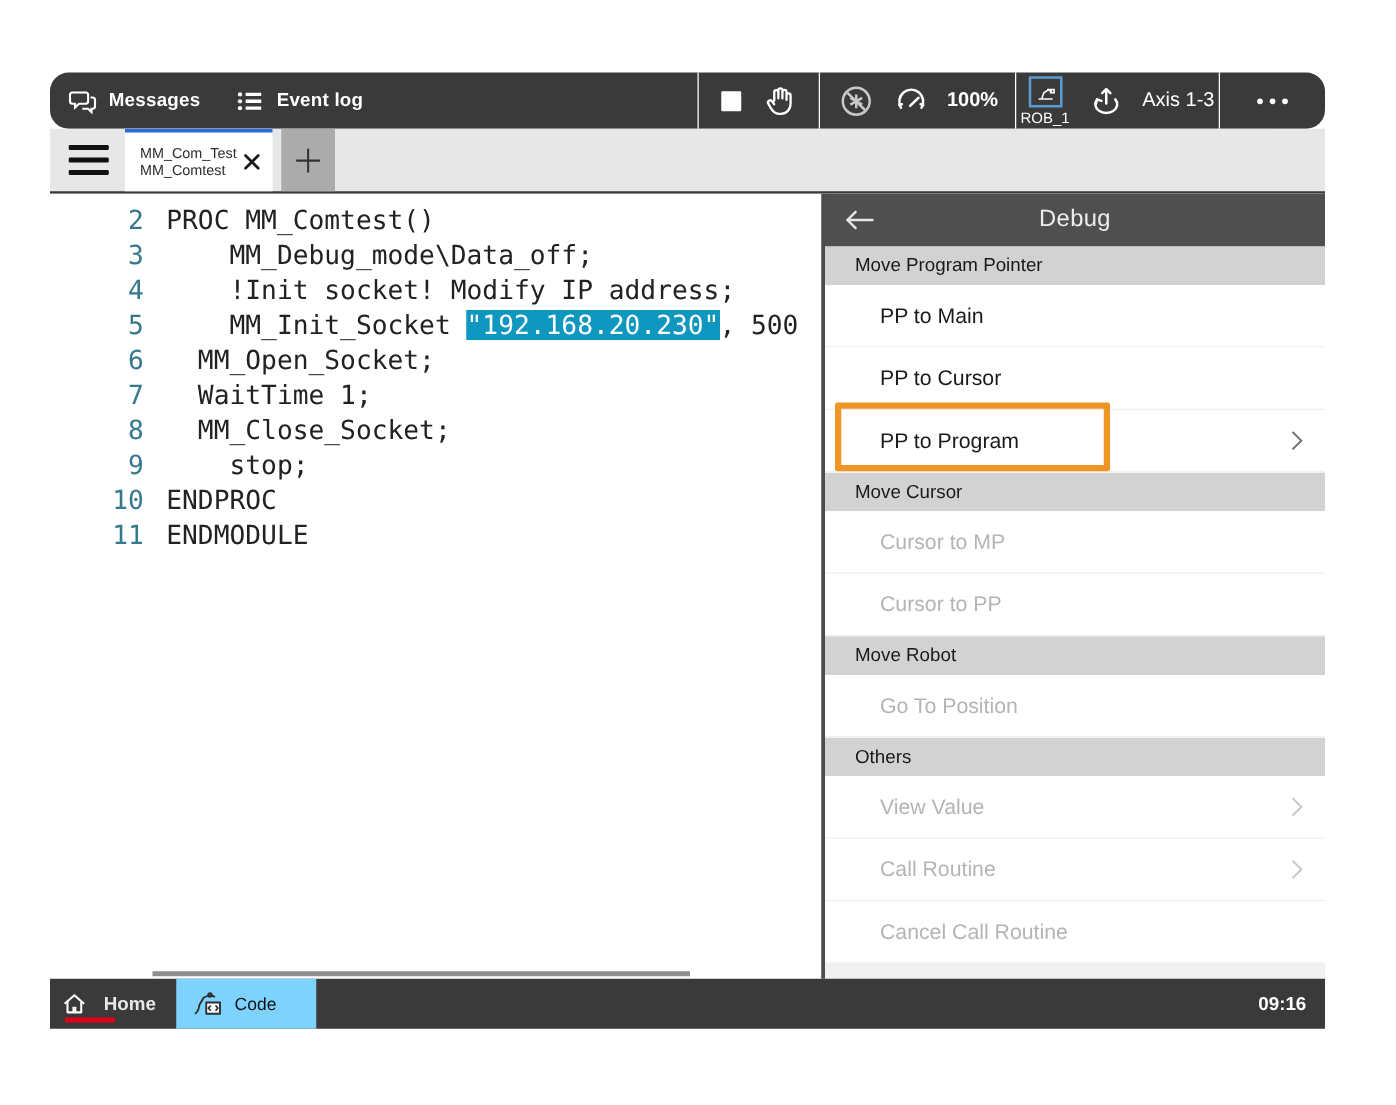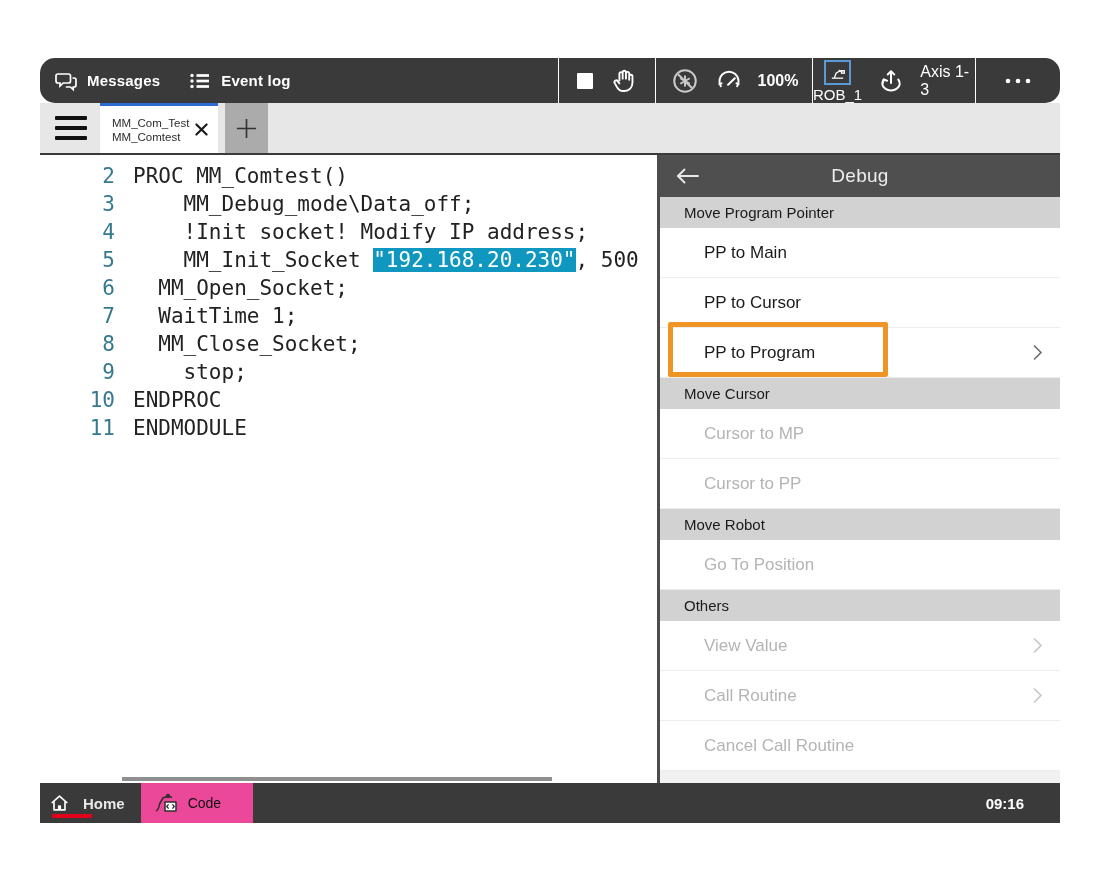--- a/index.html
+++ b/index.html
@@ -9,21 +9,21 @@
   
   .topbar { position:absolute; left:0; top:0; width:1020px; height:45px; background:var(--bar-bg); display:flex; align-items:center; color:#fff;border-radius:15px; }
   .tb-item { display:flex; align-items:center; gap:9px; padding:0 14px; height:100%; font-size:15px; font-weight:700; letter-spacing:.2px; cursor:default; }
   .tb-right { position:absolute; right:0; top:0; height:100%; display:flex; }
   .tb-group { display:flex; align-items:center; justify-content:center; gap:14px; height:100%; border-left:1px solid #ffffff; }
   .g1{width:97px;} .g2{width:157px;} .g3{width:163px;} .g4{width:85px;}
   .pct { font-size:16px; font-weight:700; }
   .axis-lbl { font-size:16px; font-weight:400; }
   .rob-col { display:flex; flex-direction:column; align-items:center; line-height:1; }
   .rob-box { width:27px; height:25px; border:2px solid var(--rob-border); display:flex; align-items:center; justify-content:center; }
-  .rob-name { font-size:15px; margin-top:2px; color:#fff;text-align:center; }
+  .rob-name { font-size:12px; margin-top:2px; color:#fff;text-align:center; }
   svg.ico { display:block; }
 
   
   .tabbar { position:absolute; left:0; top:45px; width:1020px; height:52px; background:var(--tabbar-bg); border-bottom:2px solid #3a3a3a; }
   .hamburger { position:absolute; left:15px; top:13px; width:32px; height:24px; display:flex; flex-direction:column; justify-content:space-between; cursor:pointer; }
   .hamburger i { display:block; height:4px; background:#111; border-radius:1px; }
   .filetab { position:absolute; left:60px; top:0; width:118px; height:50px; background:#fff; border-top:3px solid var(--accent-blue); display:flex; align-items:center; padding:0 8px 0 12px; }
   .filetab .names { flex:1; font-size:11.5px; color:#2d2d2d; line-height:14px; }
   .tab-close { width:18px; height:18px; display:flex; align-items:center; justify-content:center; }
   .addtab { position:absolute; left:185px; top:0; width:43px; height:50px; background:#ababab; display:flex; align-items:center; justify-content:center; }
@@ -47,22 +47,22 @@
   .mi-label { flex:1; }
   .chev { color:#6d6d6d; display:flex; }
   .menu-item.disabled .chev { color:#c6c6c6; }
   .annot-box { position:absolute; left:8px; top:-6px; width:220px; height:55px; border:5px solid var(--annotation-orange); border-radius:2px; pointer-events:none; z-index:5; }
   .partial-row { height:12px; background:#f1f1f1; }
 
   
   .bottombar { position:absolute; left:0; top:725px; width:1020px; height:40px; background:var(--bar-bg); display:flex; align-items:center; color:#fff; }
   .home-item { position:relative; height:100%; display:flex; align-items:center; gap:12px; padding:0 16px 0 8px; font-size:15px; font-weight:700; color:#e8e8e8; }
   .home-red { position:absolute; left:12px; bottom:5px; width:40px; height:4px; background:var(--home-red); }
-  .code-tab { height:100%; width:112px; background:#ec4899; color:#111; display:flex; align-items:center; gap:9px; padding-left:12px; font-size:14px; }
-  .clock { margin-left:auto; padding-right:36px; font-size:15px; font-weight:700; }
+  .code-tab { height:100%; width:112px; background:#7dd3fc; color:#111; display:flex; align-items:center; gap:9px; padding-left:12px; font-size:14px; }
+  .clock { margin-left:auto; padding-right:15px; font-size:15px; font-weight:700; }
 </style>
 </head>
 <body>
 
 <div class="app">
 
   <div class="topbar">
     <div class="tb-item">
       <span>
         <svg class="ico" width="24" height="24" viewBox="0 0 24 24" fill="none" stroke="#fff" stroke-width="1.7">

